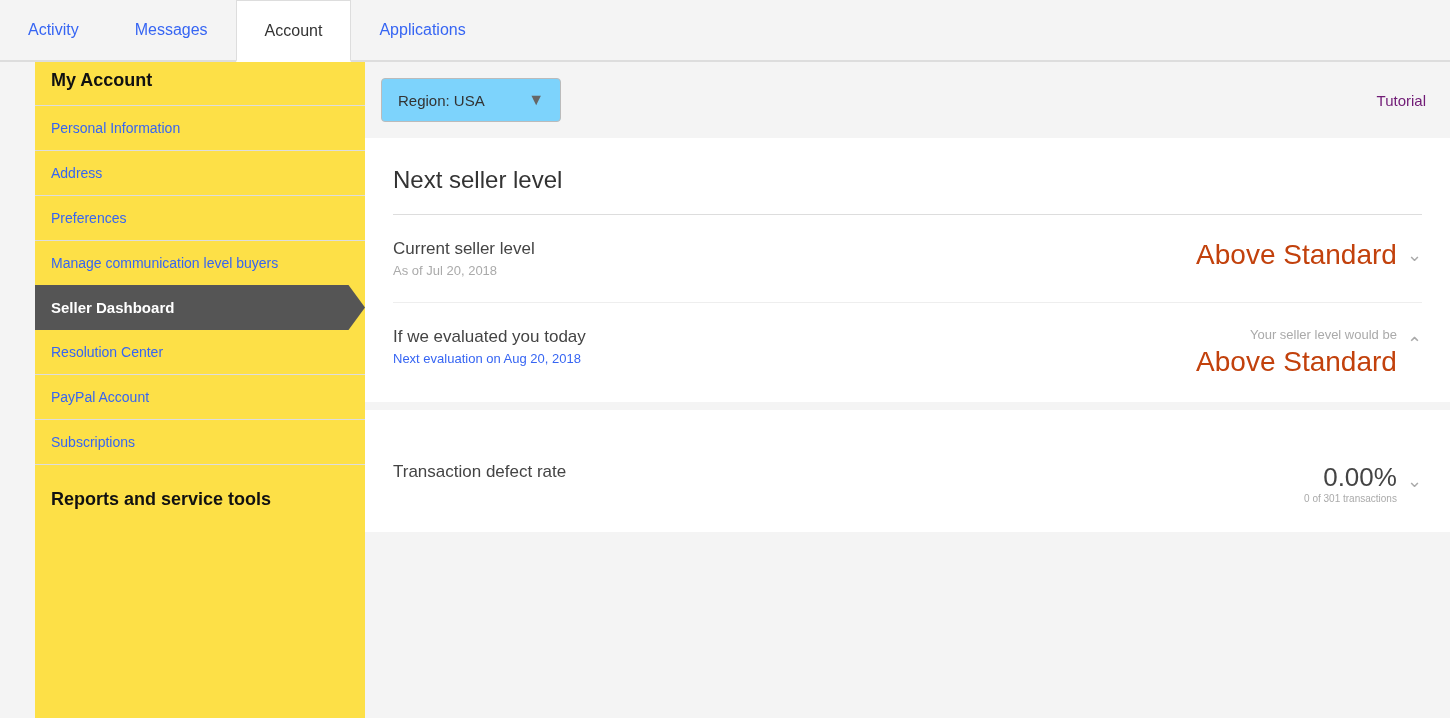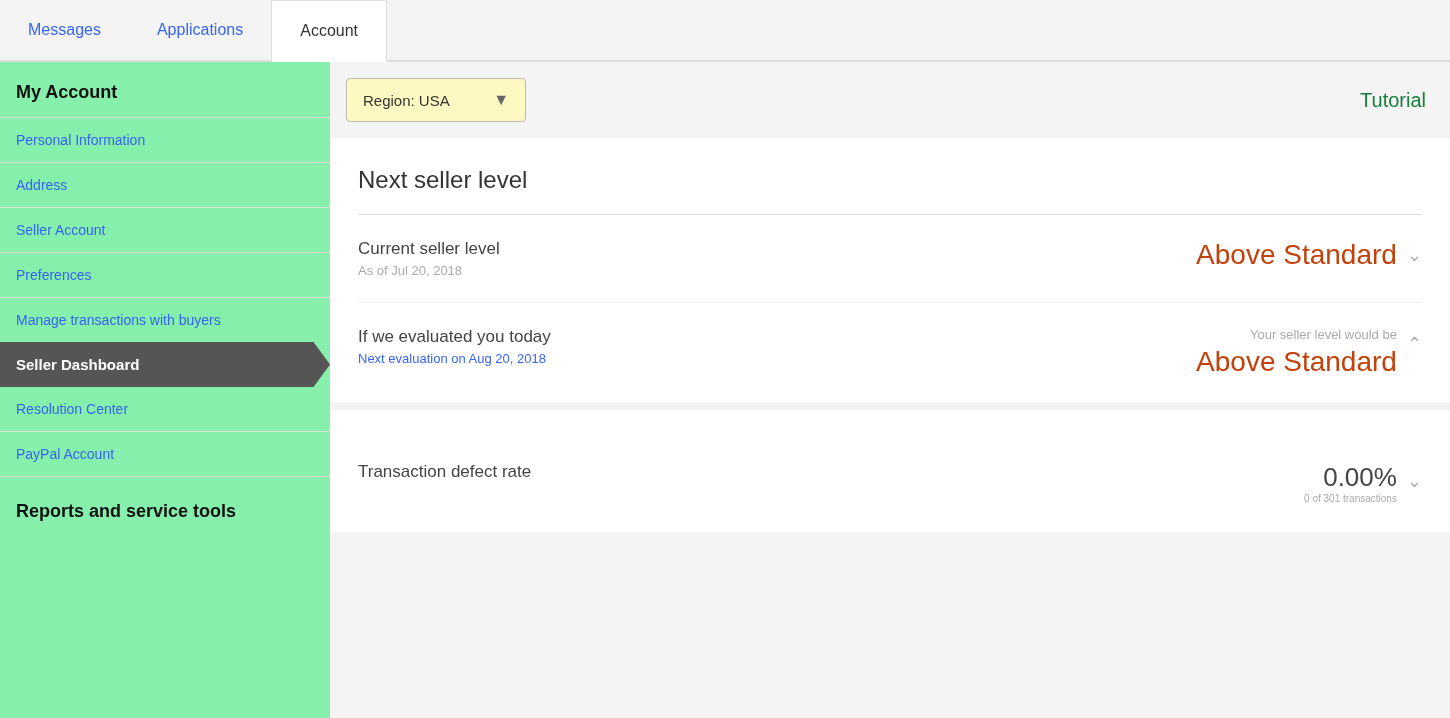--- a/index.html
+++ b/index.html
@@ -46,22 +46,23 @@
     
     .main-layout {
       display: flex;
       min-height: calc(718px - 62px);
     }
 
     
     .sidebar {
       width: 330px;
       min-width: 330px;
-      background: #86efac;
-      padding: 20px 0 0 0;
+      background: #fde047;
+      padding: 8px 0 0 0;
+      margin-left: 35px;
     }
     .sidebar-section-title {
       font-size: 18px;
       font-weight: 700;
       color: #111;
       padding: 0 16px 14px 16px;
     }
     .sidebar-item {
       display: block;
       padding: 14px 16px;
@@ -108,36 +109,36 @@
       display: flex;
       align-items: center;
       justify-content: space-between;
       padding: 0 24px 16px 16px;
     }
     .region-select {
       display: flex;
       align-items: flex-end;
       border: 1px solid #bbb;
       border-radius: 4px;
-      background: #fef9c3;
+      background: #7dd3fc;
       padding: 12px 16px;
       font-size: 15px;
       color: #333;
       cursor: pointer;
       min-width: 180px;
       justify-content: space-between;
     }
     .region-select .arrow {
       margin-left: 12px;
       color: #666;
       font-size: 16px;
     }
     .tutorial-link {
-      color: #15803d;
-      font-size: 20px;
+      color: #701a75;
+      font-size: 15px;
       cursor: pointer;
       text-decoration: none;
     }
 
     
     .card {
       background: #fff;
       margin: 0 0 8px 0;
       padding: 28px 28px 0 28px;
     }
@@ -234,38 +235,39 @@
 
     .seller-row-flex {
       display: flex;
       align-items: center;
     }
   </style>
 </head>
 <body>
 
 <nav class="top-nav">
+  <a class="top-nav-tab">Activity</a>
   <a class="top-nav-tab">Messages</a>
+  <a class="top-nav-tab active">Account</a>
   <a class="top-nav-tab">Applications</a>
-  <a class="top-nav-tab active">Account</a>
 </nav>
 
 <div class="main-layout">
 
   <aside class="sidebar">
     <div class="sidebar-section-title">My Account</div>
 
     <a class="sidebar-item">Personal Information</a>
     <a class="sidebar-item">Address</a>
-    <a class="sidebar-item">Seller Account</a>
     <a class="sidebar-item">Preferences</a>
-    <a class="sidebar-item">Manage transactions with buyers</a>
+    <a class="sidebar-item">Manage communication level buyers</a>
     <a class="sidebar-item active">Seller Dashboard</a>
     <a class="sidebar-item">Resolution Center</a>
     <a class="sidebar-item">PayPal Account</a>
+    <a class="sidebar-item">Subscriptions</a>
 
     <div class="sidebar-section-title-2">Reports and service tools</div>
   </aside>
 
   <main class="content">
 
     <div class="content-top-bar">
       <div class="region-select">
         <span>Region: USA</span>
         <span class="arrow">▼</span>

